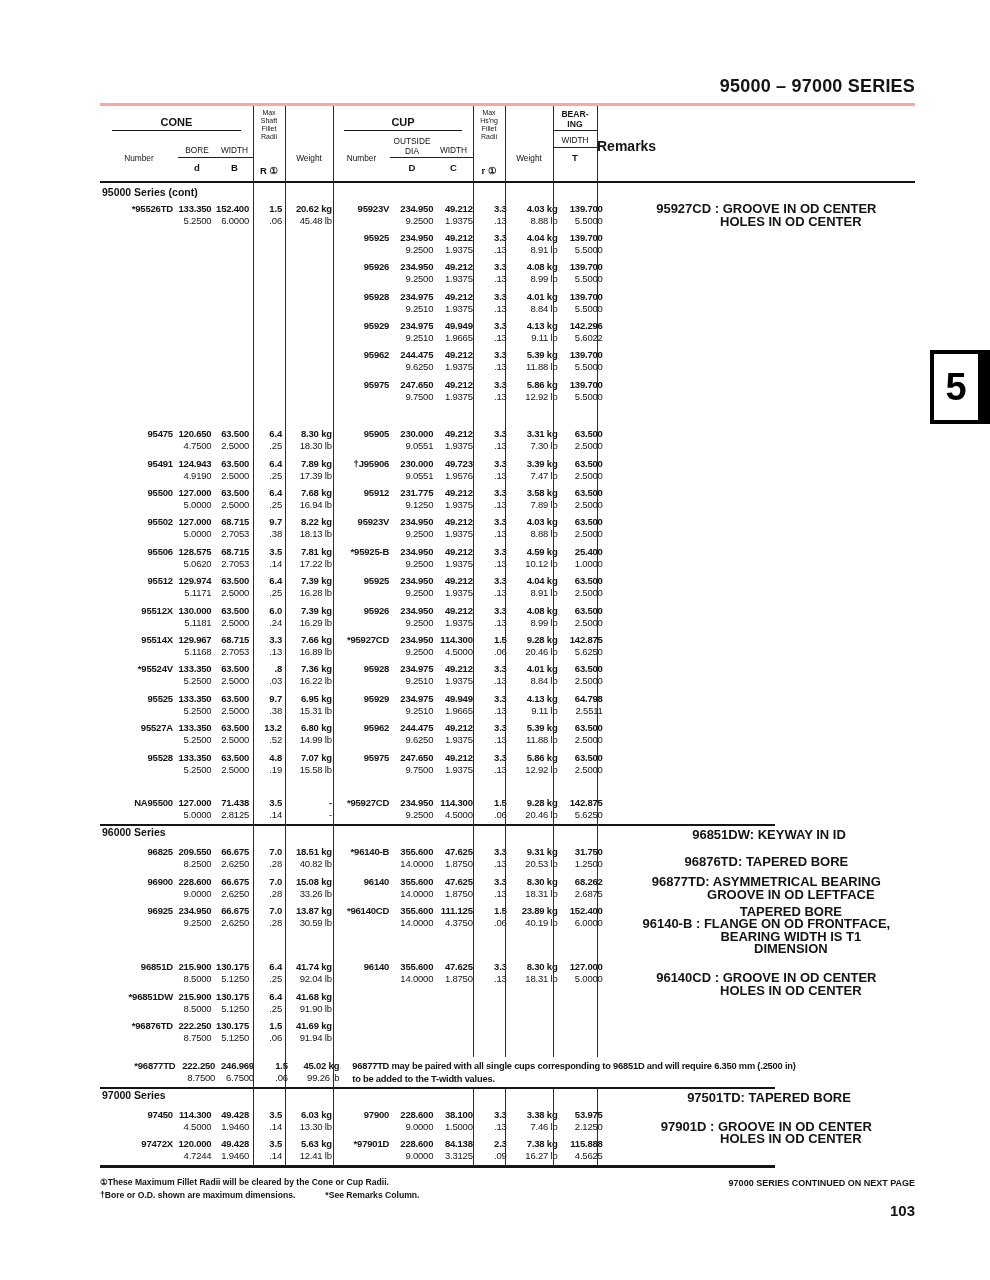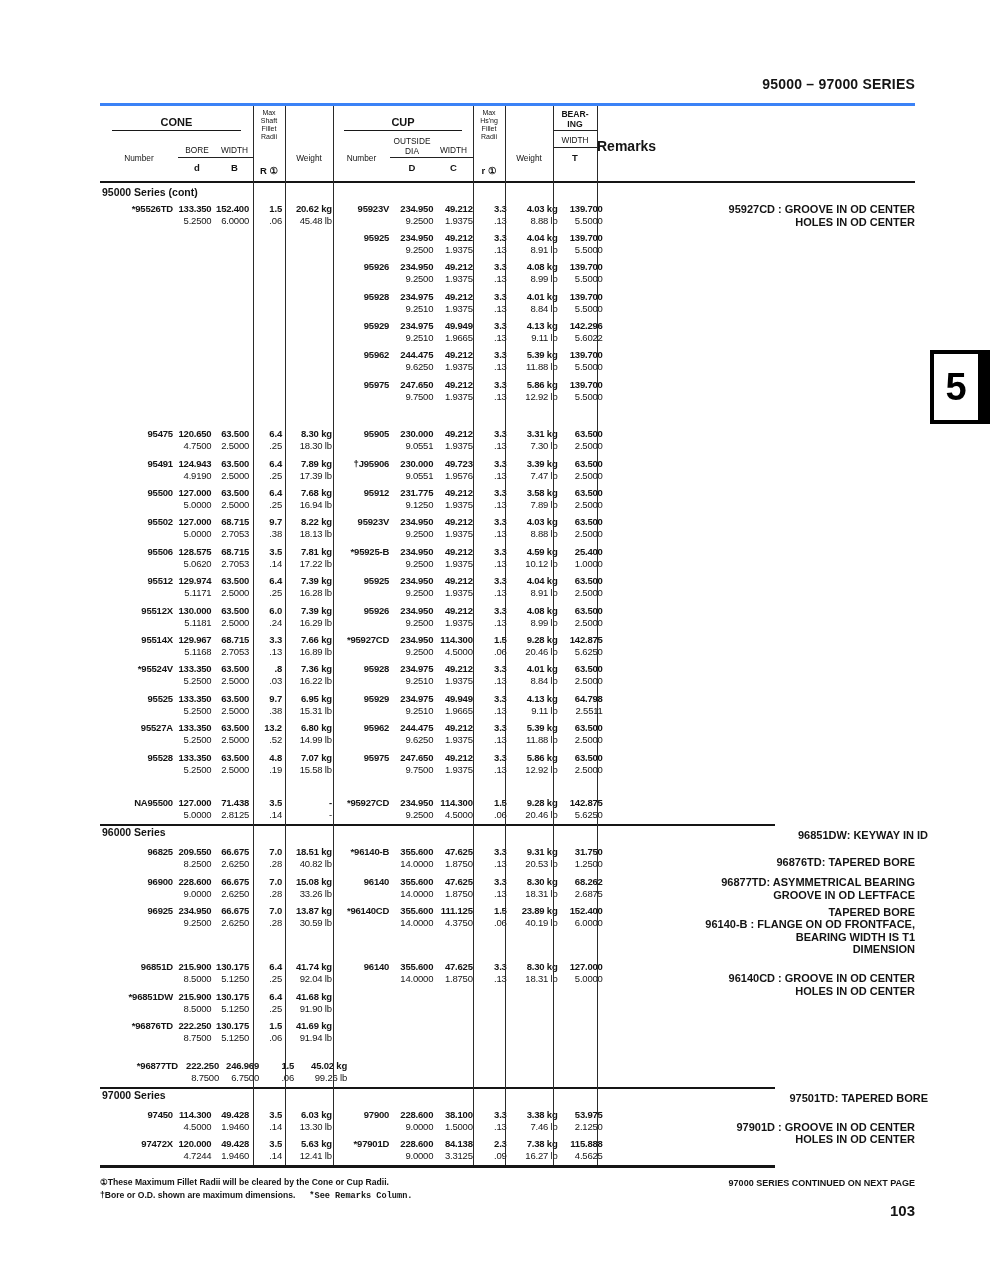--- a/index.html
+++ b/index.html
@@ -1,22 +1,22 @@
 <!DOCTYPE html>
 <html><head>
 <meta charset="utf-8">
 <style>
   html,body{margin:0;padding:0;}
   body{
     width:990px;height:1280px;background:#ffffff;position:relative;
     font-family:"Liberation Sans", sans-serif;color:#141414;overflow:hidden;
   }
-  .series-title{position:absolute;top:76px;right:75px;font-size:14px;font-weight:700;letter-spacing:.2px;}
+  .series-title{position:absolute;top:76px;right:75px;font-size:18px;font-weight:700;letter-spacing:.2px;}
   
-  .tbl{position:absolute;left:100px;top:103px;width:815px;border-top:3px solid #3b82f6;}
+  .tbl{position:absolute;left:100px;top:103px;width:815px;border-top:3px solid #fca5a5;}
   .vl{position:absolute;top:0;width:1px;background:#2a2a2a;z-index:1;}
   .bline{position:absolute;left:0;width:675px;height:3px;background:#151515;z-index:4;}
   
   .thead{position:relative;height:75px;border-bottom:2px solid #151515;}
   .thead > div{position:absolute;}
   .h-cone{left:0;width:153px;top:6px;text-align:center;}
   .h-cup{left:233px;width:140px;top:6px;text-align:center;}
   .grp{display:inline-block;font-weight:700;font-size:11px;border-bottom:1.5px solid #181818;padding:0 2px 2px 2px;width:82%;}
   .h-num-cone{left:0;width:78px;top:48px;}
   .h-bore{left:78px;width:38px;top:40px;}
@@ -47,34 +47,34 @@
   .cw1{width:38px;padding-right:3px;}
   .cw2{width:37px;padding-right:3px;}
   .cw3{width:32px;padding-right:5px;}
   .cw4{width:48px;padding-right:4px;}
   .cw5{width:57px;padding-right:3px;}
   .cw6{width:44px;padding-right:3px;}
   .cw7{width:39px;padding-right:4px;}
   .cw8{width:32px;padding-right:6px;}
   .cw9{width:48px;padding-right:4px;}
   .cw10{width:44px;padding-right:2px;}
-  .rem{width:318px;padding:3px 0 0 13px;text-align:right;font-size:11px;font-weight:700;line-height:12.6px;overflow:visible;}
+  .rem{width:318px;padding:3px 0 0 13px;text-align:center;font-size:13px;font-weight:700;line-height:12.6px;overflow:visible;}
   .rline{white-space:nowrap;}
   .rline.ind{padding-left:49px;}
   .row.s{height:20px;}
   .row.s.nl{height:17px;text-decoration:underline;}
   .sline{position:absolute;top:0;left:0;width:675px;height:2px;background:#151515;}
   .slabel{position:absolute;left:2px;top:2px;font-size:10.5px;font-weight:700;white-space:nowrap;}
   .row.s.nl .slabel{top:3px;}
   .row.s .rem{position:absolute;left:497px;top:5px;width:318px;padding:0 0 0 13px;}
   .notecell{width:582px;position:relative;z-index:3;background:#fff;padding:3px 0 0 9px;text-align:left;}
   .nline{font-size:9.3px;font-weight:700;line-height:12.5px;white-space:nowrap;letter-spacing:-0.2px;}
   
   .footnotes{position:absolute;left:100px;top:1176px;font-size:8.6px;font-weight:700;line-height:13px;}
-  .fn2b{margin-left:14px;font-family:Liberation Mono, monospace;}
+  .fn2b{margin-left:30px;}
   .continued{position:absolute;right:75px;top:1178px;font-size:9px;font-weight:700;}
   .page-num{position:absolute;right:75px;top:1202px;font-size:15px;font-weight:700;}
   
   .side-tab{position:absolute;right:0;top:350px;display:flex;align-items:stretch;height:74px;}
   .tab-box{width:44px;border:4px solid #000;background:#fff;display:flex;align-items:center;justify-content:center;font-size:38px;font-weight:700;color:#000;}
   .tab-strip{width:8px;background:#000;}
 </style>
 </head>
 <body>
 
@@ -1409,20 +1409,24 @@
           <div class="v2">6.7500</div>
         </div>
         <div class="cell cw3">
           <div class="v1">1.5</div>
           <div class="v2">.06</div>
         </div>
         <div class="cell cw4">
           <div class="v1">45.02 kg</div>
           <div class="v2">99.26 lb</div>
         </div>
+        <div class="notecell">
+          <div class="nline">96877TD may be paired with all single cups corresponding to 96851D and will require 6.350 mm (.2500 in)</div>
+          <div class="nline">to be added to the T-width values.</div>
+        </div>
       </div>
       <div class="row s">
         <div class="sline"></div>
         <div class="slabel">97000 Series</div>
         <div class="rem">
           <div class="rline">97501TD:  TAPERED BORE</div>
         </div>
       </div>
       <div class="row d">
         <div class="cell cw0">

